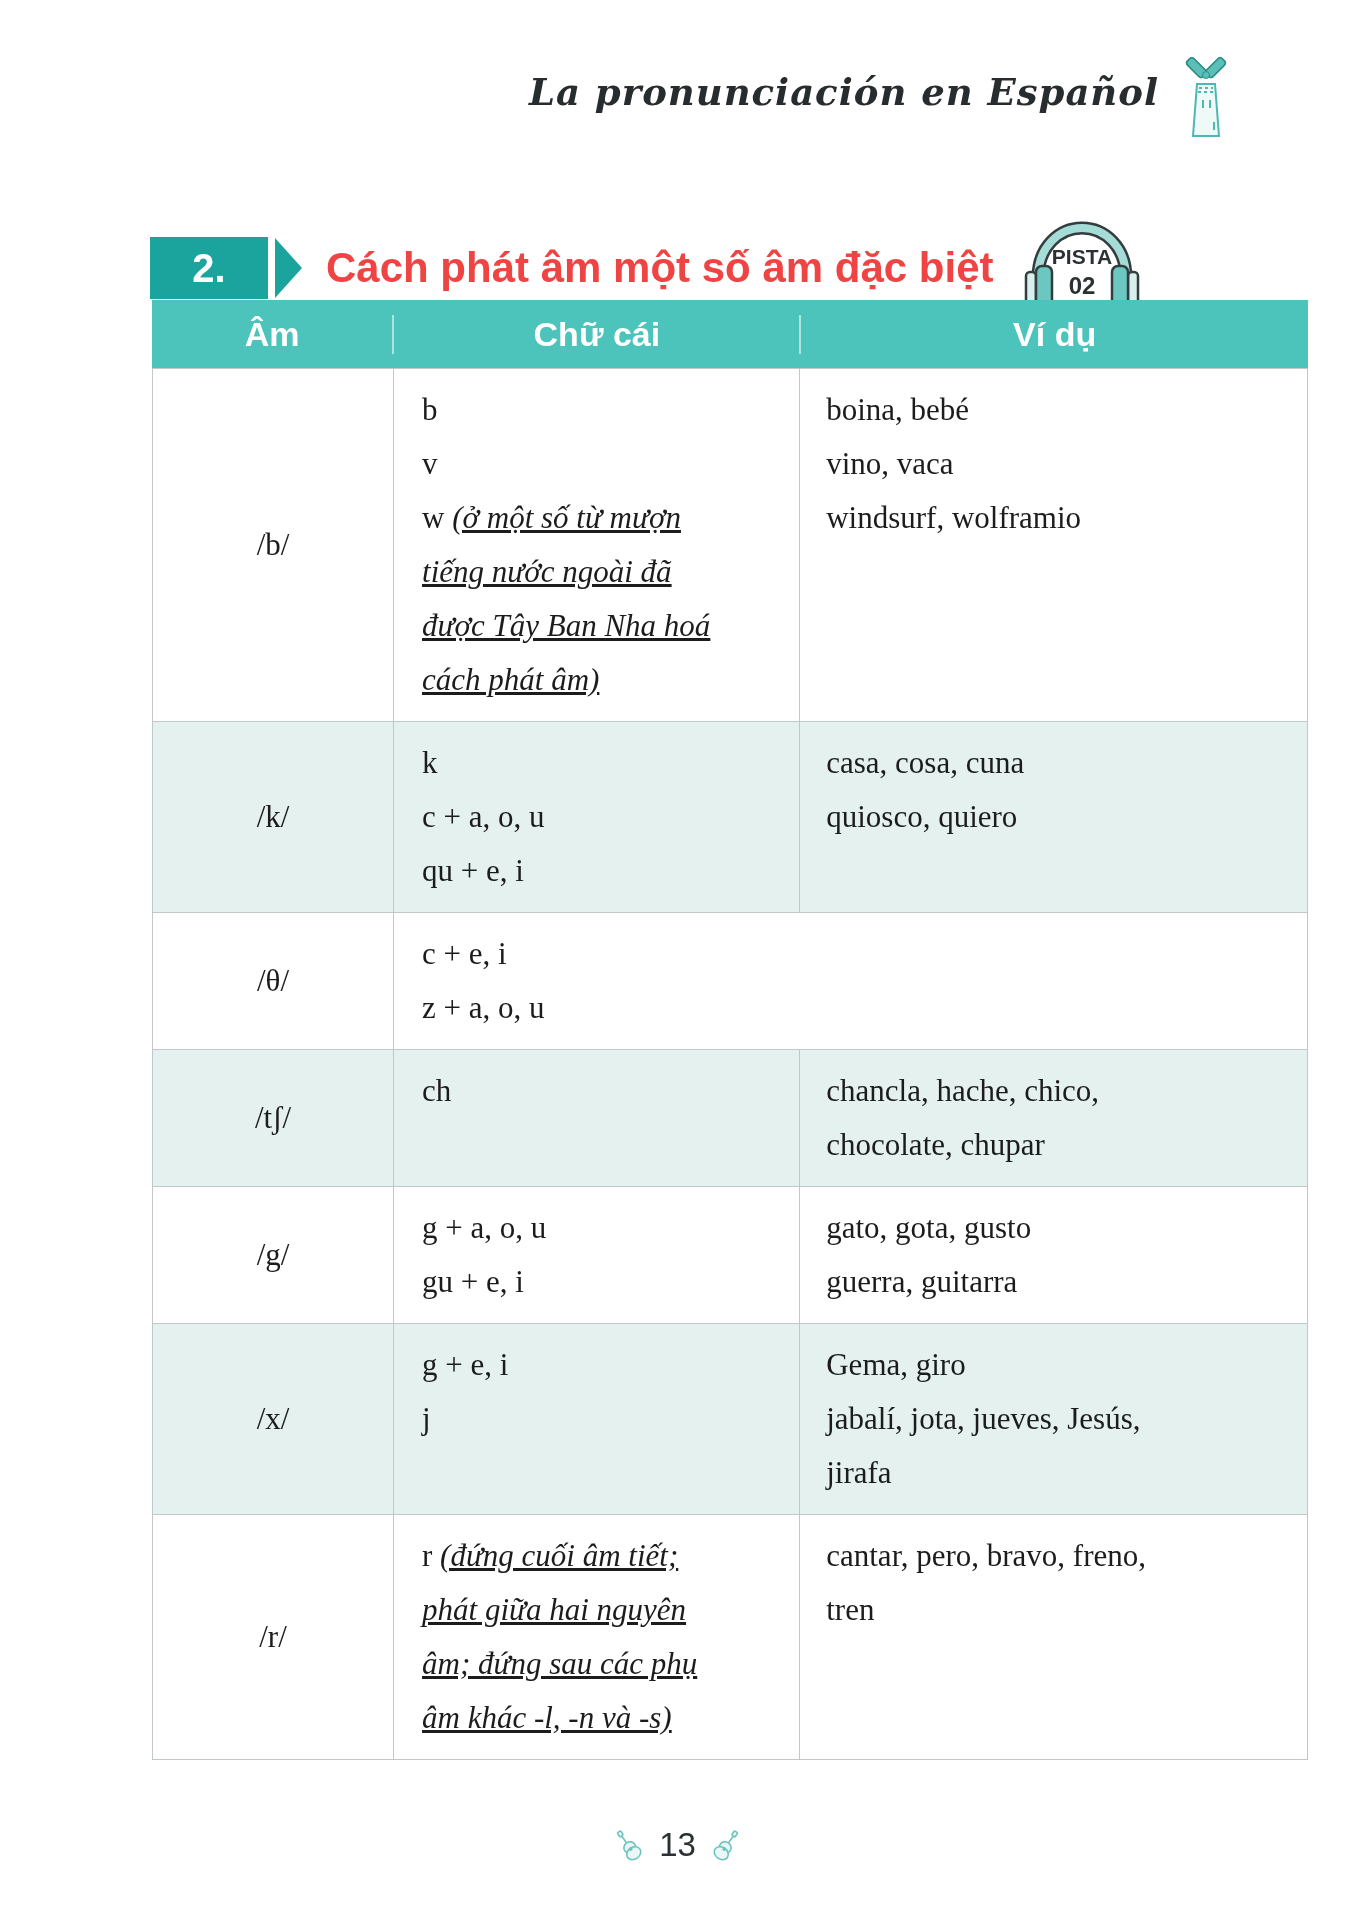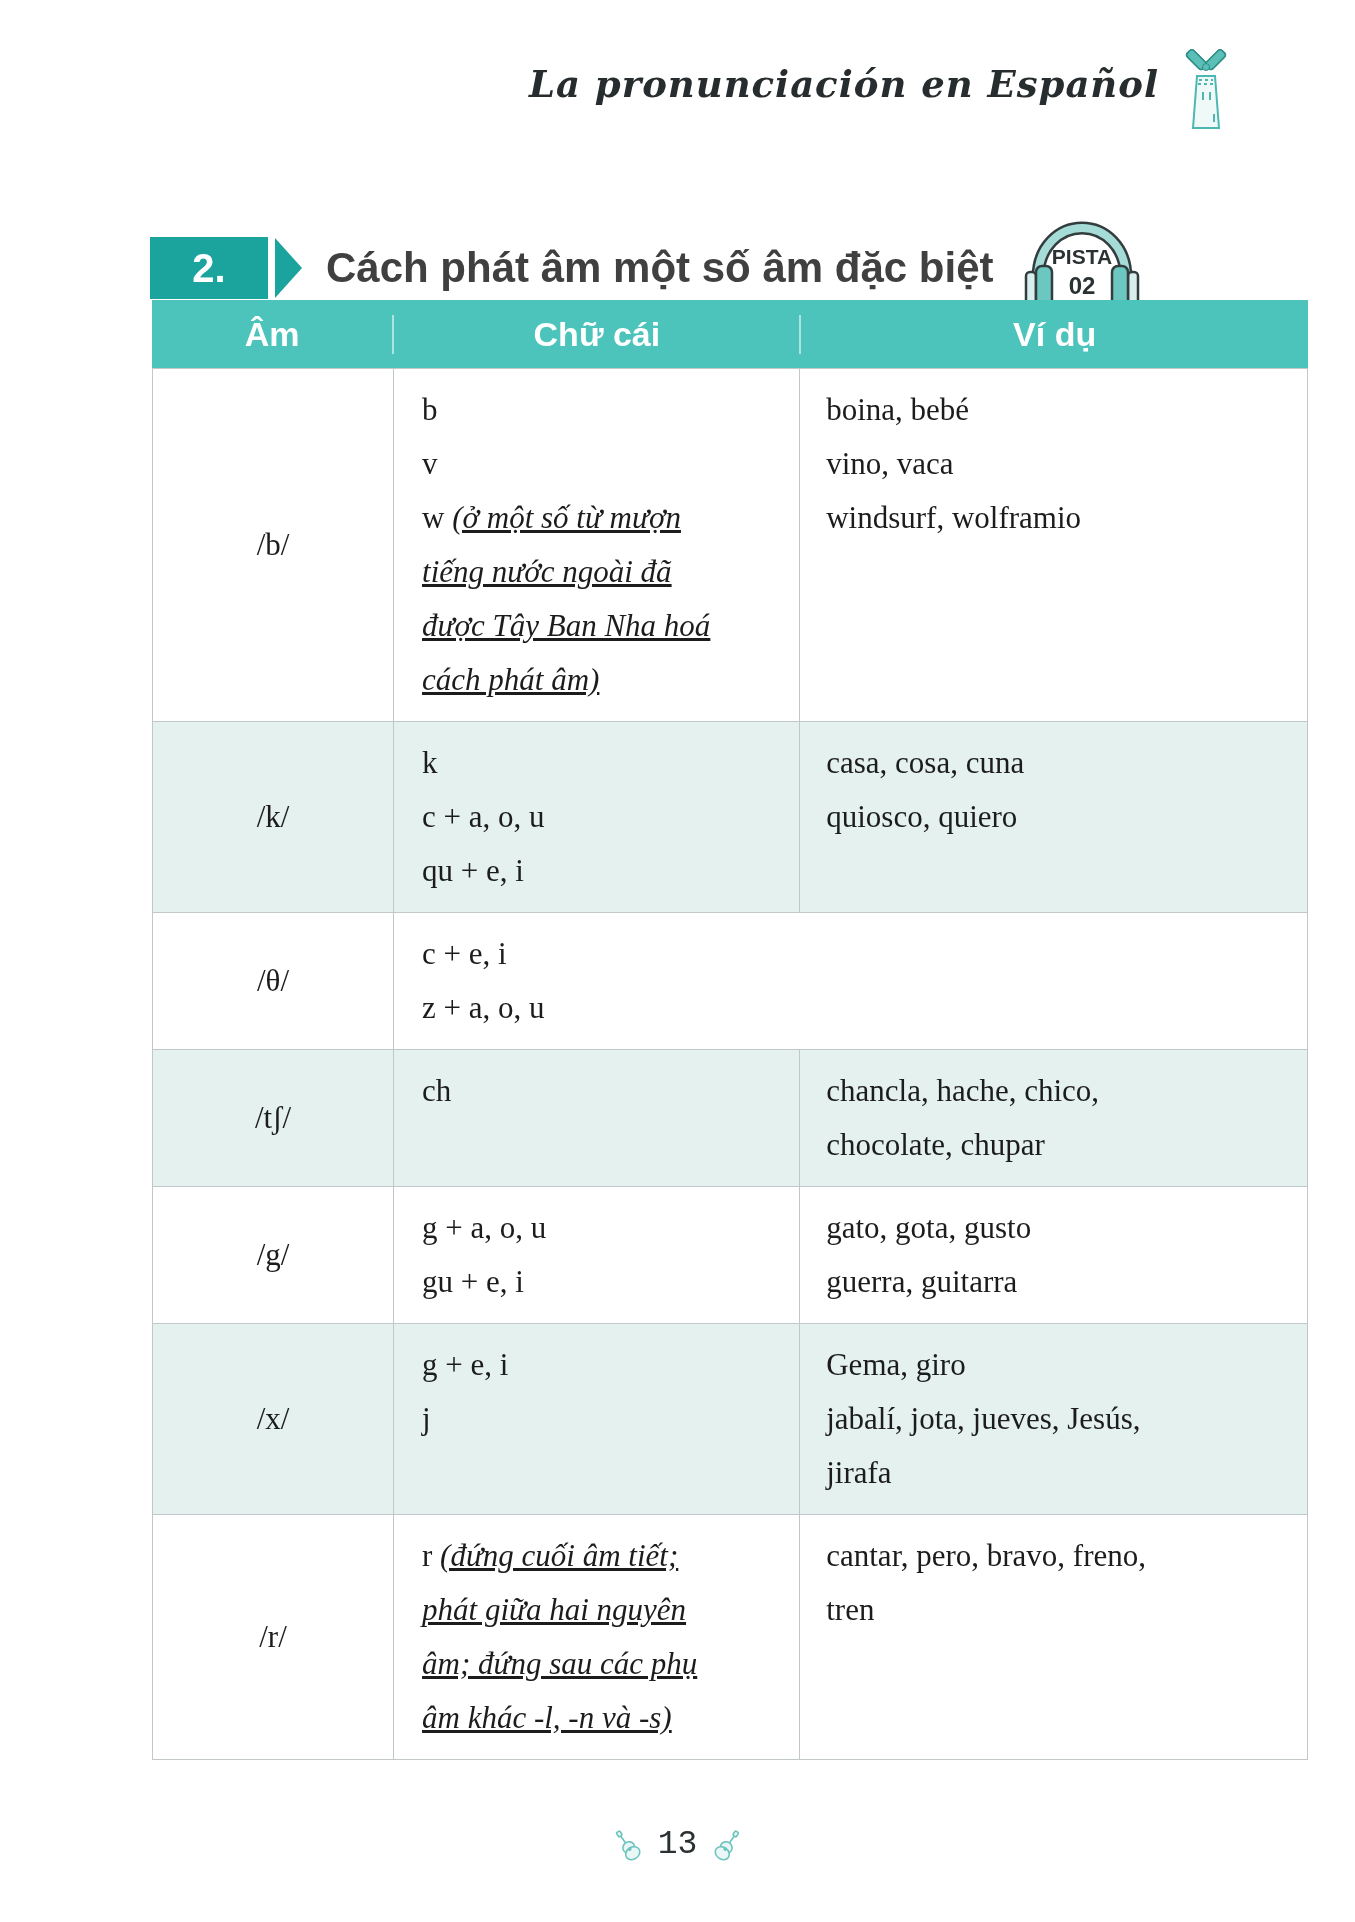--- a/index.html
+++ b/index.html
@@ -6,21 +6,21 @@
   .page{
     position:relative;
     width:1355px;height:1922px;
     background:#ffffff;
     font-family:"Liberation Serif","DejaVu Serif",serif;
     color:#1c1c1c;
     overflow:hidden;
   }
   
   .doc-header{
-    position:absolute; top:36px; right:116px;
+    position:absolute; top:44px; right:116px;
     display:flex; align-items:center; gap:14px;
   }
   .doc-header .script-title{
     font-family:"DejaVu Serif","Liberation Serif",serif;
     font-style:italic; font-weight:bold;
     font-size:37px; color:#272c2e; letter-spacing:1px;
     white-space:nowrap;
   }
   .windmill{display:block;}
   
@@ -38,21 +38,21 @@
   }
   .badge-arrow{
     width:0; height:0; margin-left:7px;
     border-top:30px solid transparent;
     border-bottom:30px solid transparent;
     border-left:27px solid #1ba39d;
   }
   .section-title{
     margin-left:24px;
     font-family:"Liberation Sans","DejaVu Sans",sans-serif;
-    font-weight:bold; font-size:42px; color:#404040;
+    font-weight:bold; font-size:42px; color:#ef4444;
     white-space:nowrap;
   }
   .pista{margin-left:26px; transform:translateY(4px);}
   
   .ptable{
     position:absolute; left:152px; top:300px; width:1156px;
     font-size:31px;
   }
   .thead{
     display:flex; background:#4cc3bb; height:68px;
@@ -72,21 +72,21 @@
   .cell + .cell{border-left:1px solid #c2c8ca;}
   .cell-sound{width:20.8%; display:flex; align-items:center; justify-content:center; padding:14px 6px;}
   .cell-letters{width:35.2%; padding-left:28px;}
   .cell-examples{width:44%; padding-left:26px;}
   .line{line-height:54px; white-space:nowrap;}
   .note{font-style:italic;text-decoration:underline;}
   
   .page-footer{
     position:absolute; top:1826px; left:0; width:100%;
     display:flex; align-items:center; justify-content:center; gap:16px;
-    font-family:Liberation Mono, monospace;
+    font-family:Liberation Sans, sans-serif;
     font-size:33px; color:#2b3133;
   }
   .guitar{display:block;}
 </style>
 </head>
 <body>
 
 <div class="page">
 
   <div class="doc-header">

